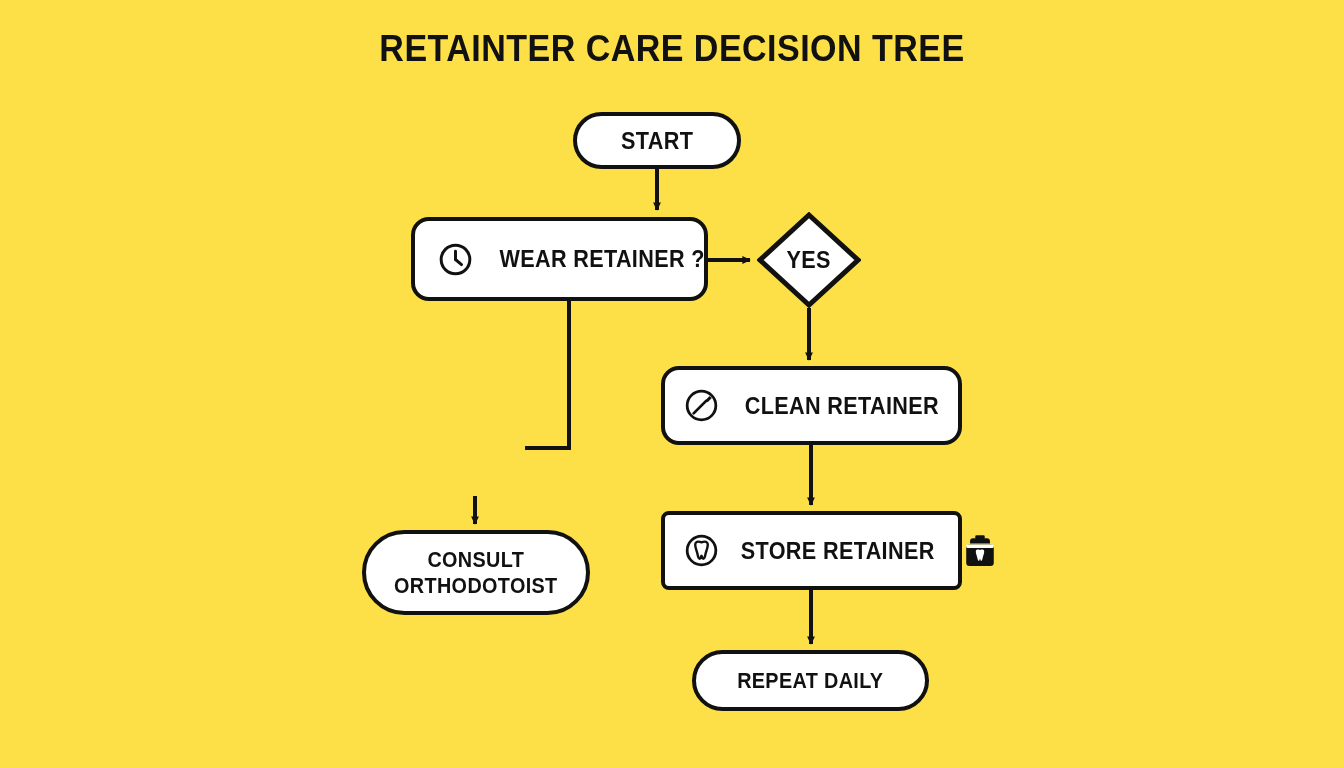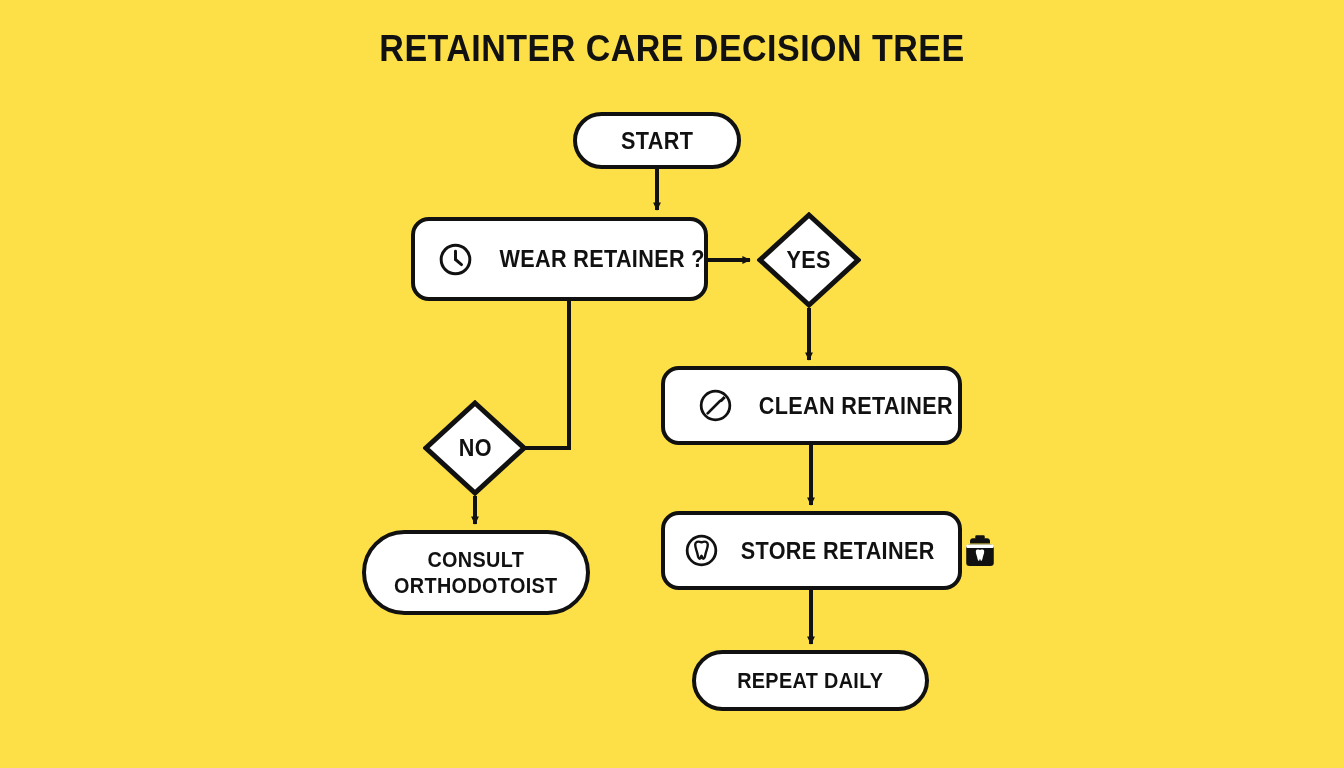--- a/index.html
+++ b/index.html
@@ -73,29 +73,30 @@
     left: 411px; top: 217px; width: 297px; height: 84px;
     font-size: 24px;
     justify-content: flex-start;
     padding-left: 22px;
     gap: 14px;
   }
   #node-clean {
     left: 661px; top: 366px; width: 301px; height: 79px;
     font-size: 24px;
     justify-content: flex-start;
-    padding-left: 32px;
+    padding-left: 18px;
     gap: 14px;
   }
   #node-store {
     left: 661px; top: 511px; width: 301px; height: 79px;
     font-size: 24px;
     justify-content: flex-start;
     padding-left: 18px;
     gap: 10px;
+    border-radius: 8px;
   }
   #node-consult {
     left: 362px; top: 530px; width: 228px; height: 85px;
     font-size: 22px;
     padding: 0 12px;
   }
   #node-repeat {
     left: 692px; top: 650px; width: 237px; height: 61px;
     font-size: 22px;
   }
@@ -196,26 +197,20 @@
     <span class="node-label">WEAR RETAINER ?</span>
   </div>
 
   <div class="diamond-wrap" id="node-yes">
     <svg class="diamond-shape" viewBox="0 0 104 96" preserveAspectRatio="none">
       <polygon points="52,3 101,48 52,93 3,48" fill="#ffffff" stroke="#111111" stroke-width="5" stroke-linejoin="miter"></polygon>
     </svg>
     <span class="diamond-label">YES</span>
   </div>
 
-  <div class="diamond-wrap" id="node-no">
-    <svg class="diamond-shape" viewBox="0 0 104 96" preserveAspectRatio="none">
-      <polygon points="52,3 101,48 52,93 3,48" fill="#ffffff" stroke="#111111" stroke-width="5" stroke-linejoin="miter"></polygon>
-    </svg>
-    <span class="diamond-label">NO</span>
-  </div>
 
   <div class="node rounded-rect" id="node-clean">
     <span class="icon icon-brush">
       <svg viewBox="0 0 40 40" width="37" height="37" aria-hidden="true">
         <circle cx="20" cy="20" r="15.5" fill="none" stroke="#111111" stroke-width="3"></circle>
         <line x1="11.5" y1="28.5" x2="25" y2="15" stroke="#111111" stroke-width="3" stroke-linecap="round"></line>
         <polygon points="24.2,14.2 28.8,9.6 31.2,12 26.6,16.6" fill="#111111"></polygon>
       </svg>
     </span>
     <span class="node-label">CLEAN RETAINER</span>

